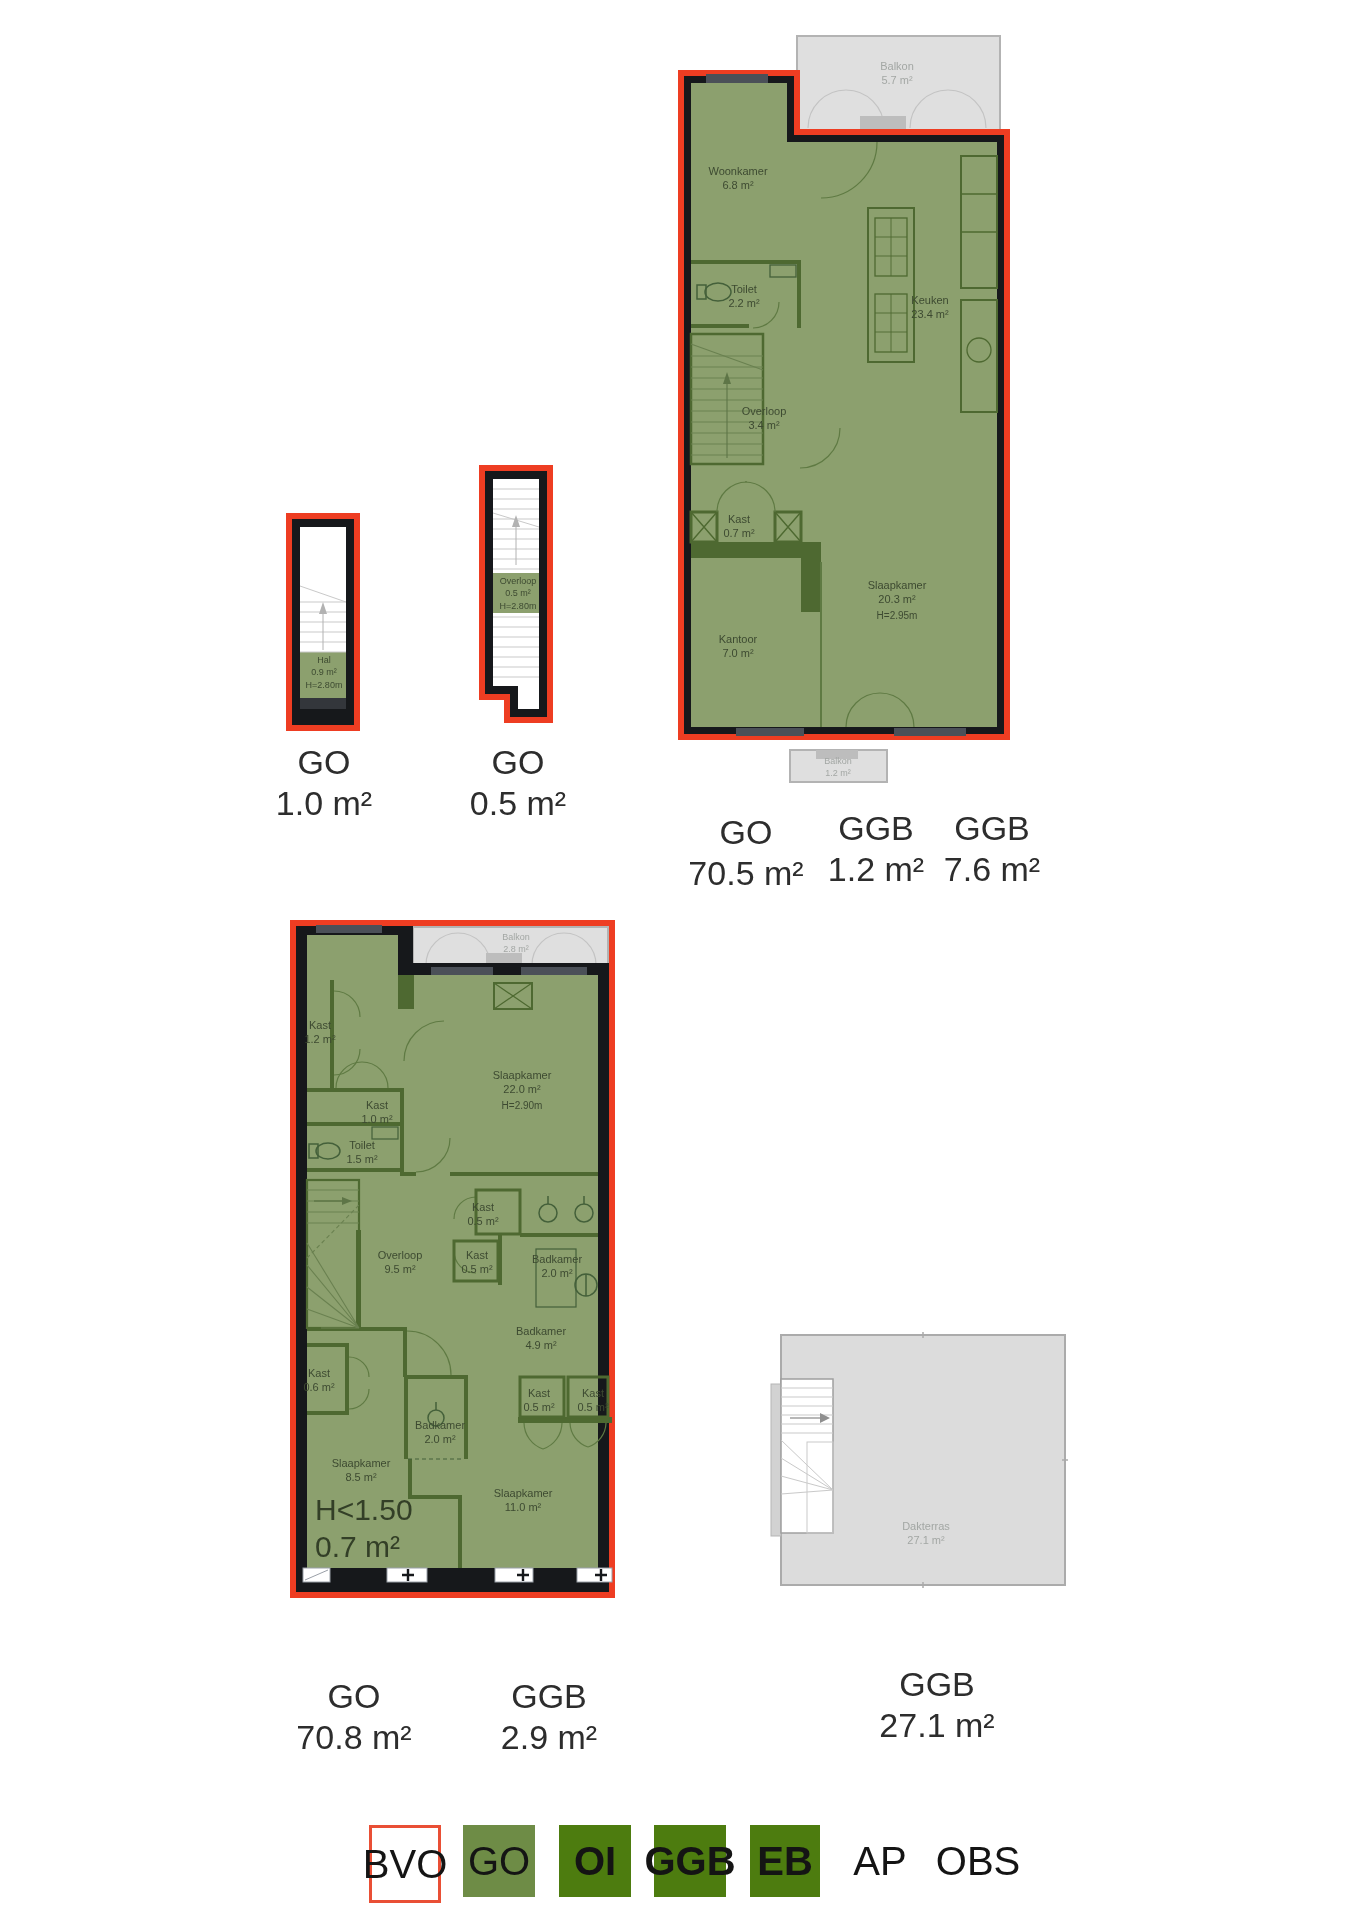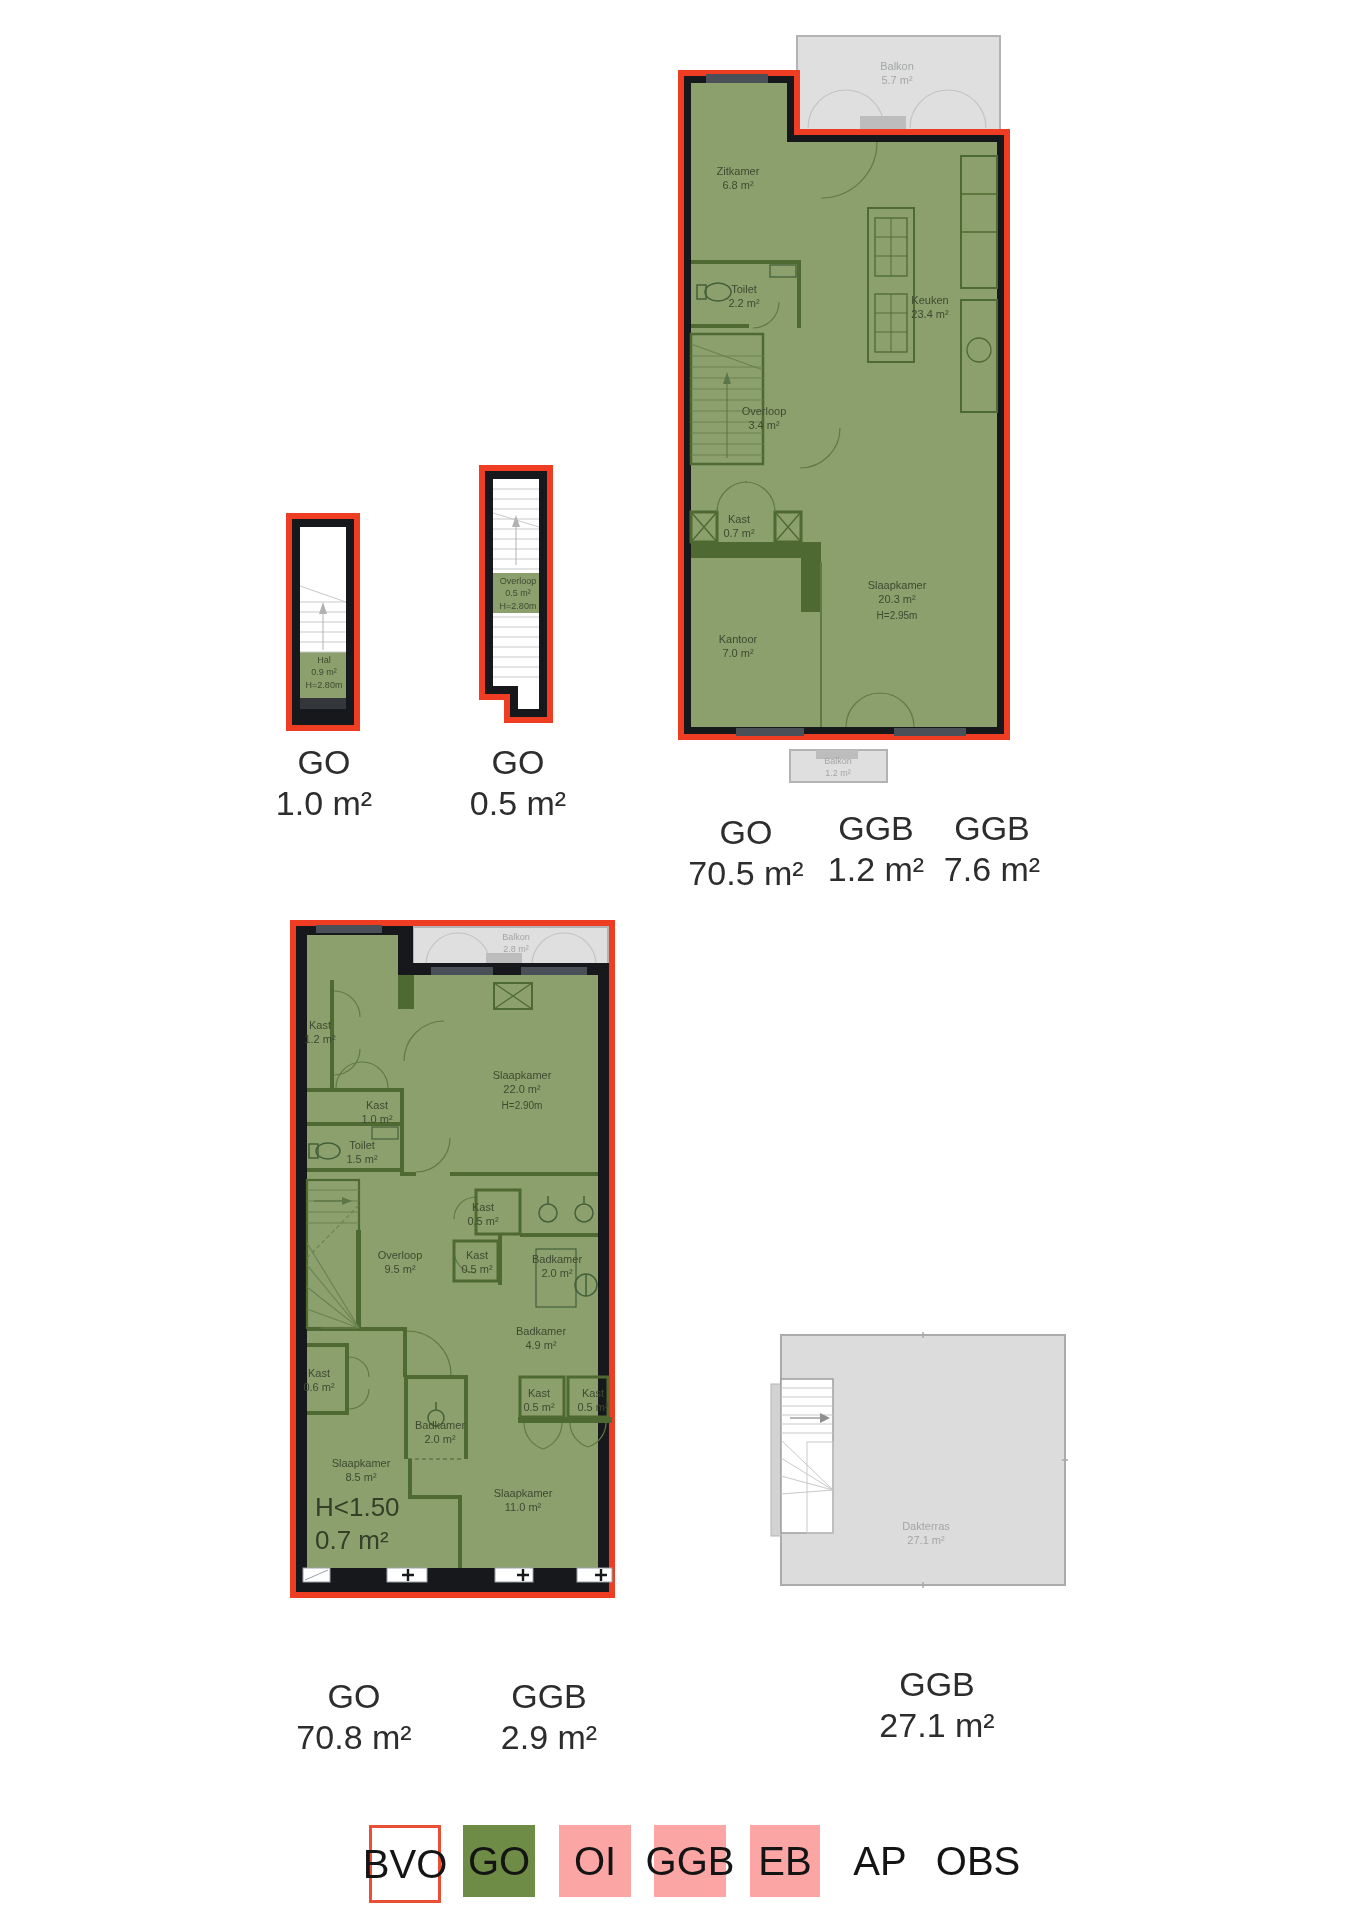--- a/index.html
+++ b/index.html
@@ -5,30 +5,30 @@
   html,body{margin:0;padding:0;background:#ffffff;}
   #canvas{position:relative;width:1358px;height:1920px;background:#ffffff;overflow:hidden;
           font-family:"Liberation Sans", sans-serif;}
   svg{position:absolute;}
   .room-label{position:absolute;transform:translate(-50%,-50%);text-align:center;
               font-size:11px;line-height:1.3;color:#3d4a31;white-space:nowrap;}
   .room-label .line{display:block;}
   .room-label .h{font-size:10px;margin-top:2px;display:block;}
   .grey-label{color:#a3a7a4;}
   .small-label{font-size:9px;}
-  .low-label{position:absolute;font-size:26px;line-height:1.1;color:#333f27;text-align:left;}
+  .low-label{position:absolute;font-size:30px;line-height:1.1;color:#333f27;text-align:left;}
   .low-label .line{display:block;margin-bottom:4px;}
   .area-label{position:absolute;transform:translateX(-50%);text-align:center;
               font-size:34px;line-height:1.22;color:#2d2d2d;}
   .area-label .line{display:block;}
   .legend-item{position:absolute;top:1825px;height:72px;display:flex;align-items:center;
                justify-content:center;font-size:40px;color:#141414;}
   .swatch-bvo{background:#ffffff;border:3px solid #e94f35;}
   .swatch-go{background:#6e8c46;}
-  .swatch-grey{background:#fca5a5;}
+  .swatch-grey{background:#4d7c0f;font-weight:bold;}
   .swatch-none{background:transparent;}
 </style>
 </head>
 <body>
 
 <div id="canvas">
 
   <svg style="left:678px;top:28px;" width="332" height="755" viewBox="0 0 332 755">
     <g>
       <rect x="119" y="8" width="203" height="96" fill="#dfdfdf" stroke="#b3b3b3" stroke-width="2"></rect>
@@ -235,21 +235,21 @@
       <path d="M20,88 H50" stroke="#9f9f9f" stroke-width="1.5"></path>
       <path d="M50,83 V93 L60,88 Z" fill="#8f8f8f" stroke="none"></path>
     </g>
   </svg>
 
   <div class="room-label grey-label" style="left:897px;top:73px;">
     <span class="line">Balkon</span>
     <span class="line">5.7 m²</span>
   </div>
   <div class="room-label" style="left:738px;top:178px;">
-    <span class="line">Zitkamer</span>
+    <span class="line">Woonkamer</span>
     <span class="line">6.8 m²</span>
   </div>
   <div class="room-label" style="left:744px;top:296px;">
     <span class="line">Toilet</span>
     <span class="line">2.2 m²</span>
   </div>
   <div class="room-label" style="left:930px;top:307px;text-align:right;">
     <span class="line">Keuken</span>
     <span class="line">23.4 m²</span>
   </div>

